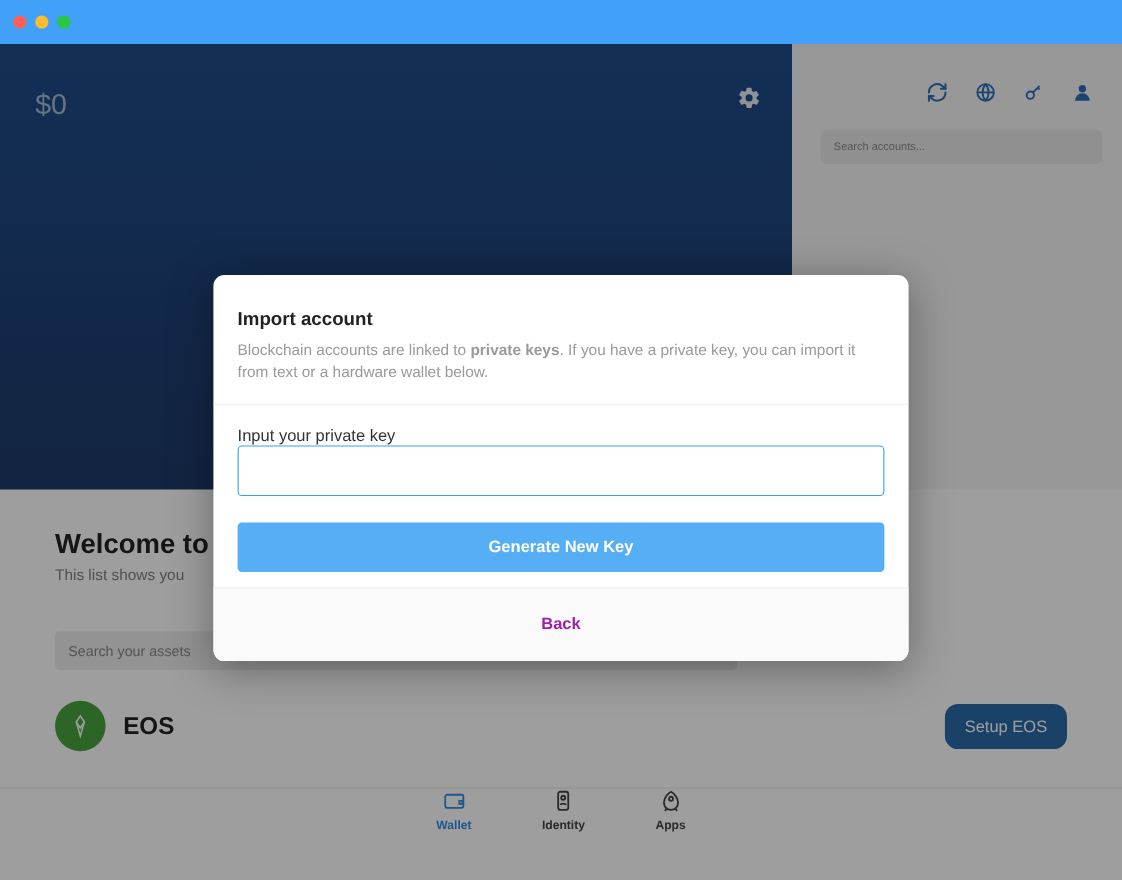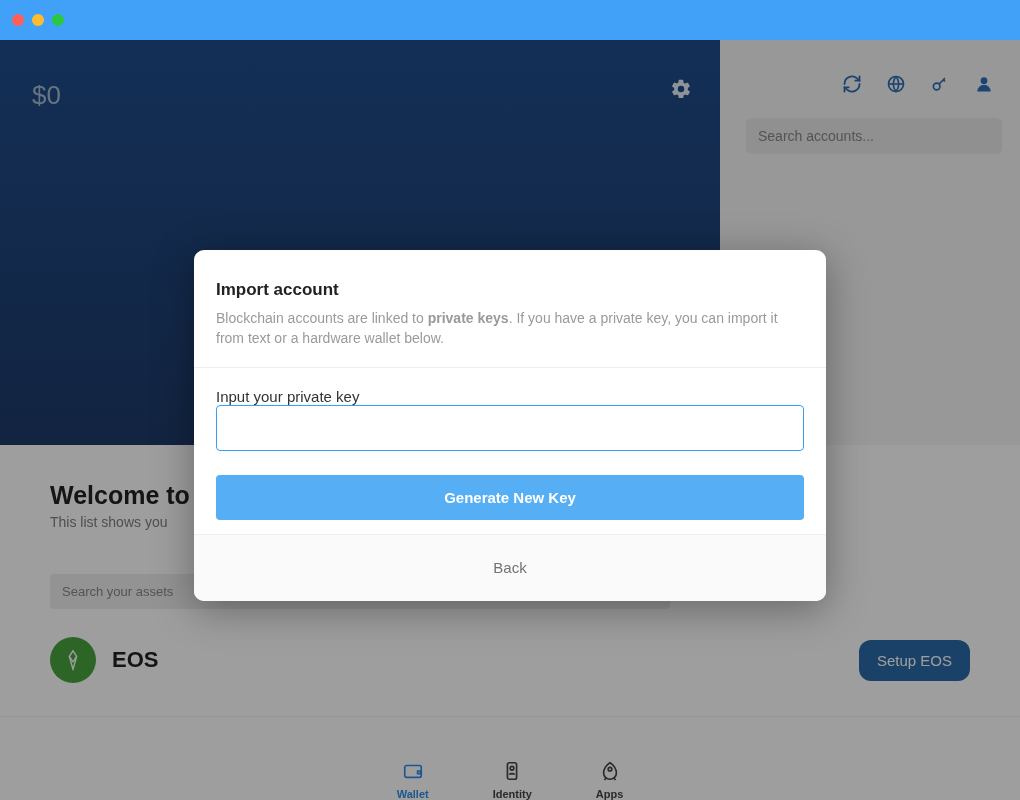--- a/index.html
+++ b/index.html
@@ -82,21 +82,21 @@
       color: #2e6fb7;
       margin-bottom: 24px;
       padding-right: 8px;
     }
     .search-accounts {
       width: 100%;
       background: #e8e8e8;
       border: none;
       border-radius: 6px;
       padding: 10px 12px;
-      font-size: 14px;
+      font-size: 10px;
       color: #0c4a6e;
     }
     .search-accounts::placeholder { color: #888; }
 
     
     .body-section {
       padding: 36px 50px 20px 50px;
       background: #fff;
       flex: 1;
       overflow: hidden;
@@ -160,21 +160,21 @@
       cursor: pointer;
     }
 
     
     .bottom-nav {
       height: 84px;
       background: #fff;
       border-top: 1px solid #eee;
       display: flex;
       justify-content: center;
-      align-items: flex-end;
+      align-items: flex-start;
       gap: 64px;
     }
     .nav-item {
       display: flex;
       flex-direction: column;
       align-items: center;
       gap: 6px;
       cursor: pointer;
       font-size: 11px;
       font-weight: 600;
@@ -259,23 +259,23 @@
     }
     .modal-footer {
       background: #fafafa;
       border-top: 1px solid #eee;
       text-align: center;
       padding: 24px;
     }
     .back-btn {
       background: none;
       border: none;
-      color: #737373;
+      color: #a21caf;
       font-size: 15px;
-      font-weight: 400;
+      font-weight: 700;
       cursor: pointer;
       text-align: right;
     }
 
     .icon { display: inline-flex; }
   </style>
 </head>
 <body>
 
 <div class="titlebar">

